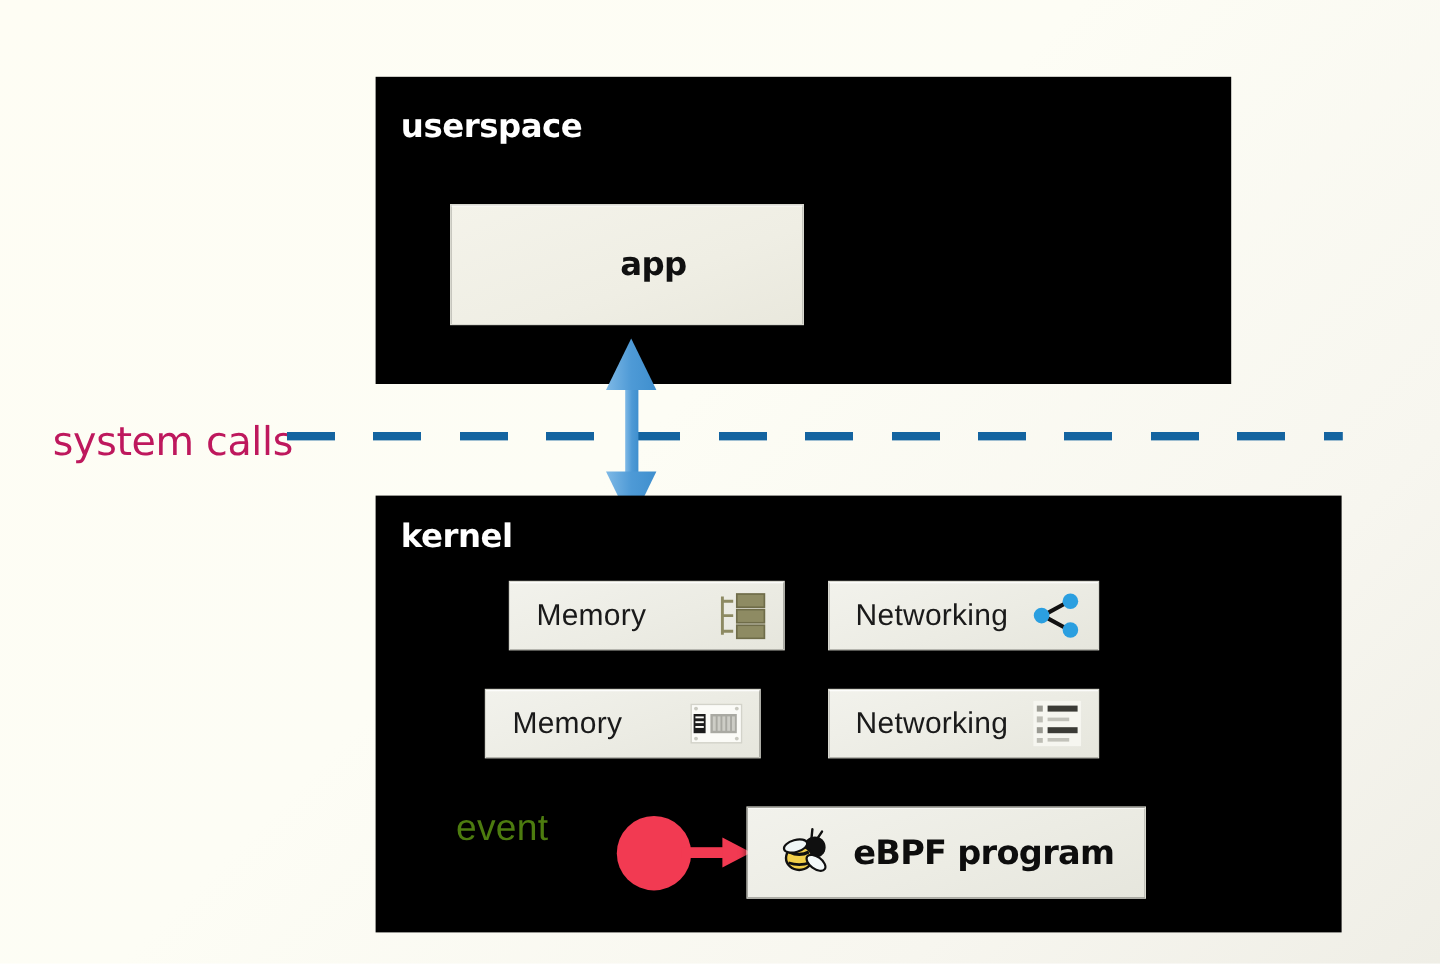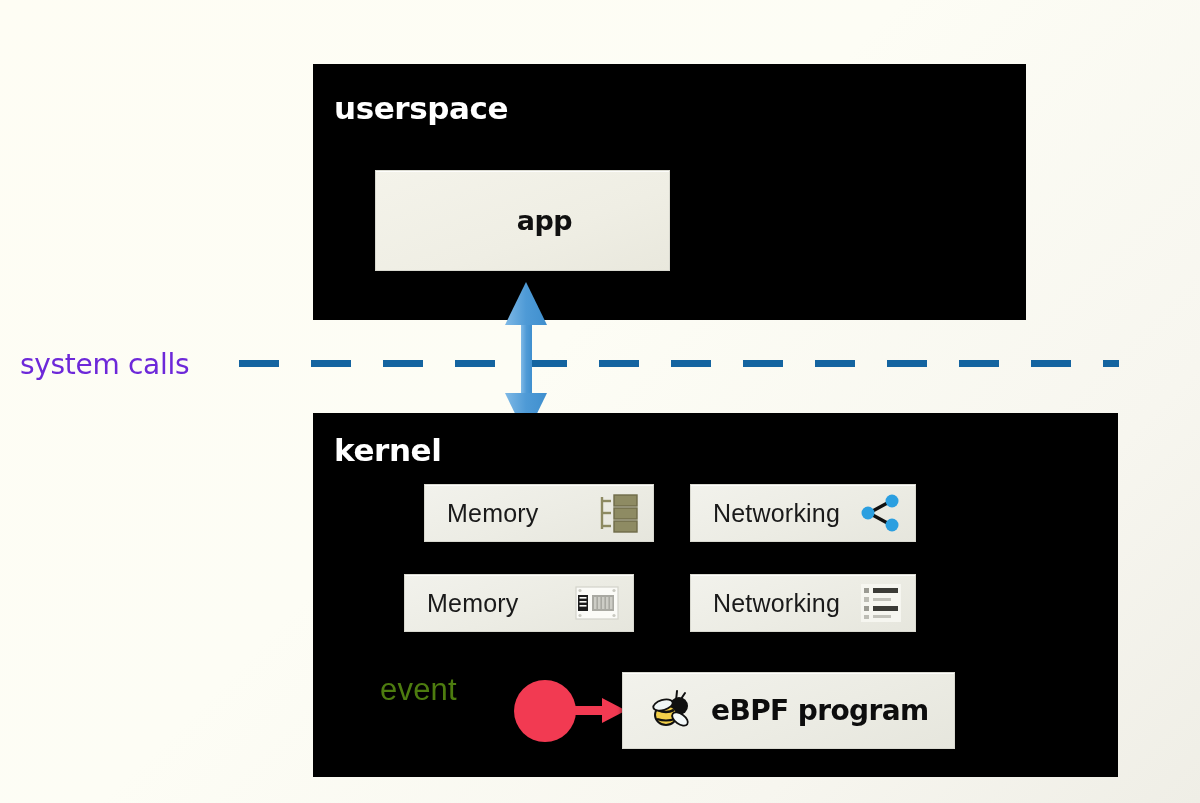--- a/index.html
+++ b/index.html
@@ -36,21 +36,21 @@
     top: 413px;
     width: 805px;
     height: 364px;
   }
 
   .panel-title {
     position: absolute;
     left: 21px;
     color: #ffffff;
     font-weight: bold;
-    font-size: 31px;
+    font-size: 27px;
     letter-spacing: -0.4px;
     font-family: "DejaVu Sans", sans-serif;
   }
   #userspace-title { top: 26px; }
   #kernel-title    { top: 19px; }
 
   
   .card {
     position: absolute;
     background: linear-gradient(160deg, #f2f2ec 0%, #ecece4 55%, #e6e6dd 100%);
@@ -110,25 +110,25 @@
     font-size: 28px;
     color: #0d0d0d;
     letter-spacing: -0.6px;
   }
 
   .icon { display: inline-block; line-height: 0; flex: none; }
 
   
   #syscalls-label {
     position: absolute;
-    left: 20px;
+    left: 44px;
     top: 348px;
     font-family: "DejaVu Sans", sans-serif;
-    font-size: 28px;
-    color: #6d28d9;
+    font-size: 33px;
+    color: #be185d;
     letter-spacing: -0.3px;
     white-space: nowrap;
   }
   #syscalls-dashes {
     position: absolute;
     left: 239px;
     top: 360px;
     width: 880px;
     height: 7px;
     background-image: repeating-linear-gradient(

